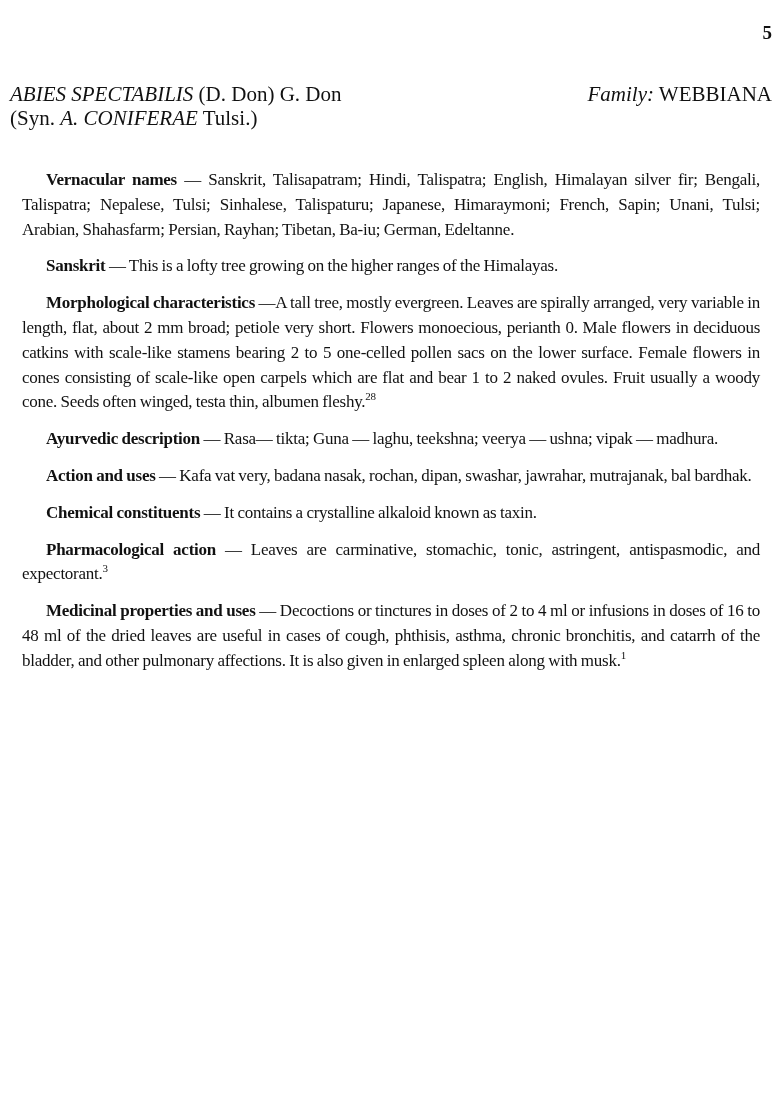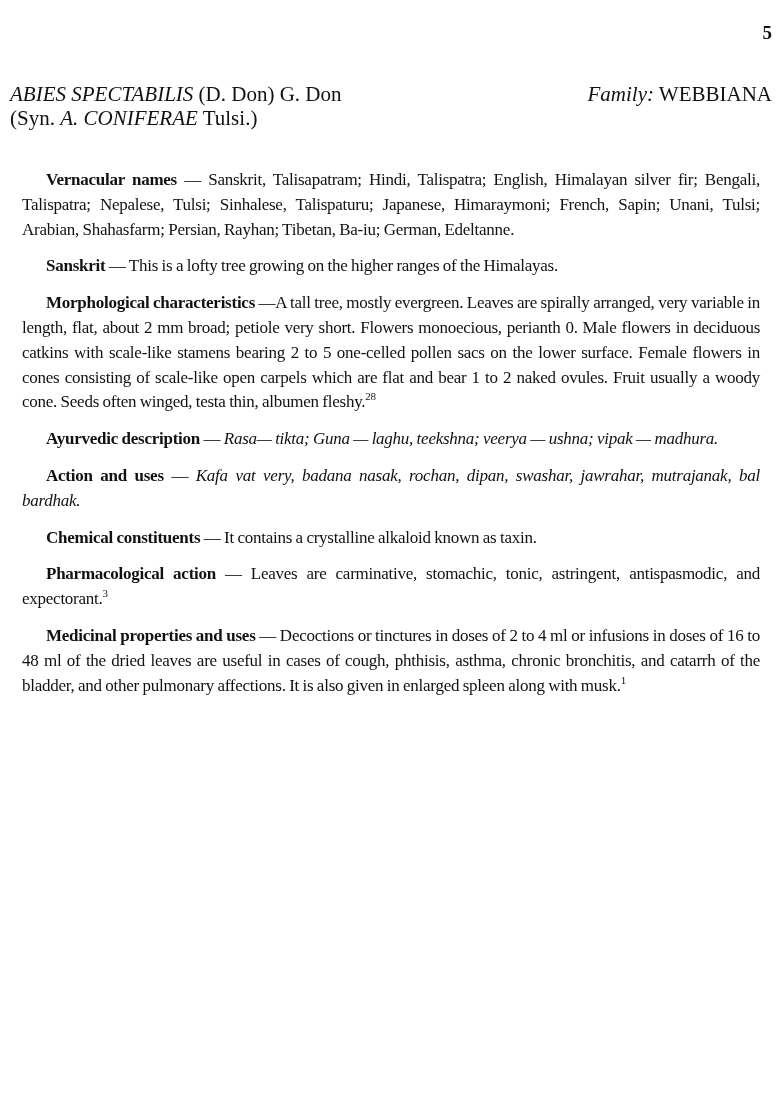--- a/index.html
+++ b/index.html
@@ -20,21 +20,21 @@
     .header .it { font-style: italic; }
     .content {
       position: absolute; top: 156px; left: 10px; width: 762px;
       font-size: 17px; line-height: 24.8px;
       text-align: justify;
       letter-spacing: -0.25px;
       word-spacing: -0.5px;
     }
     .para { margin: 12px; text-indent: 24px; }
     .label { font-weight: bold; }
-    .it { font-style: italic; }
+    .it { }
     sup { font-size: 11px; line-height: 0; vertical-align: super; }
   </style>
 </head>
 <body>
 
 <div class="page-number">5</div>
 
 <div class="header">
   <div class="header-row">
     <span><span class="it">ABIES SPECTABILIS</span><span> (D. Don) G. Don</span></span>

